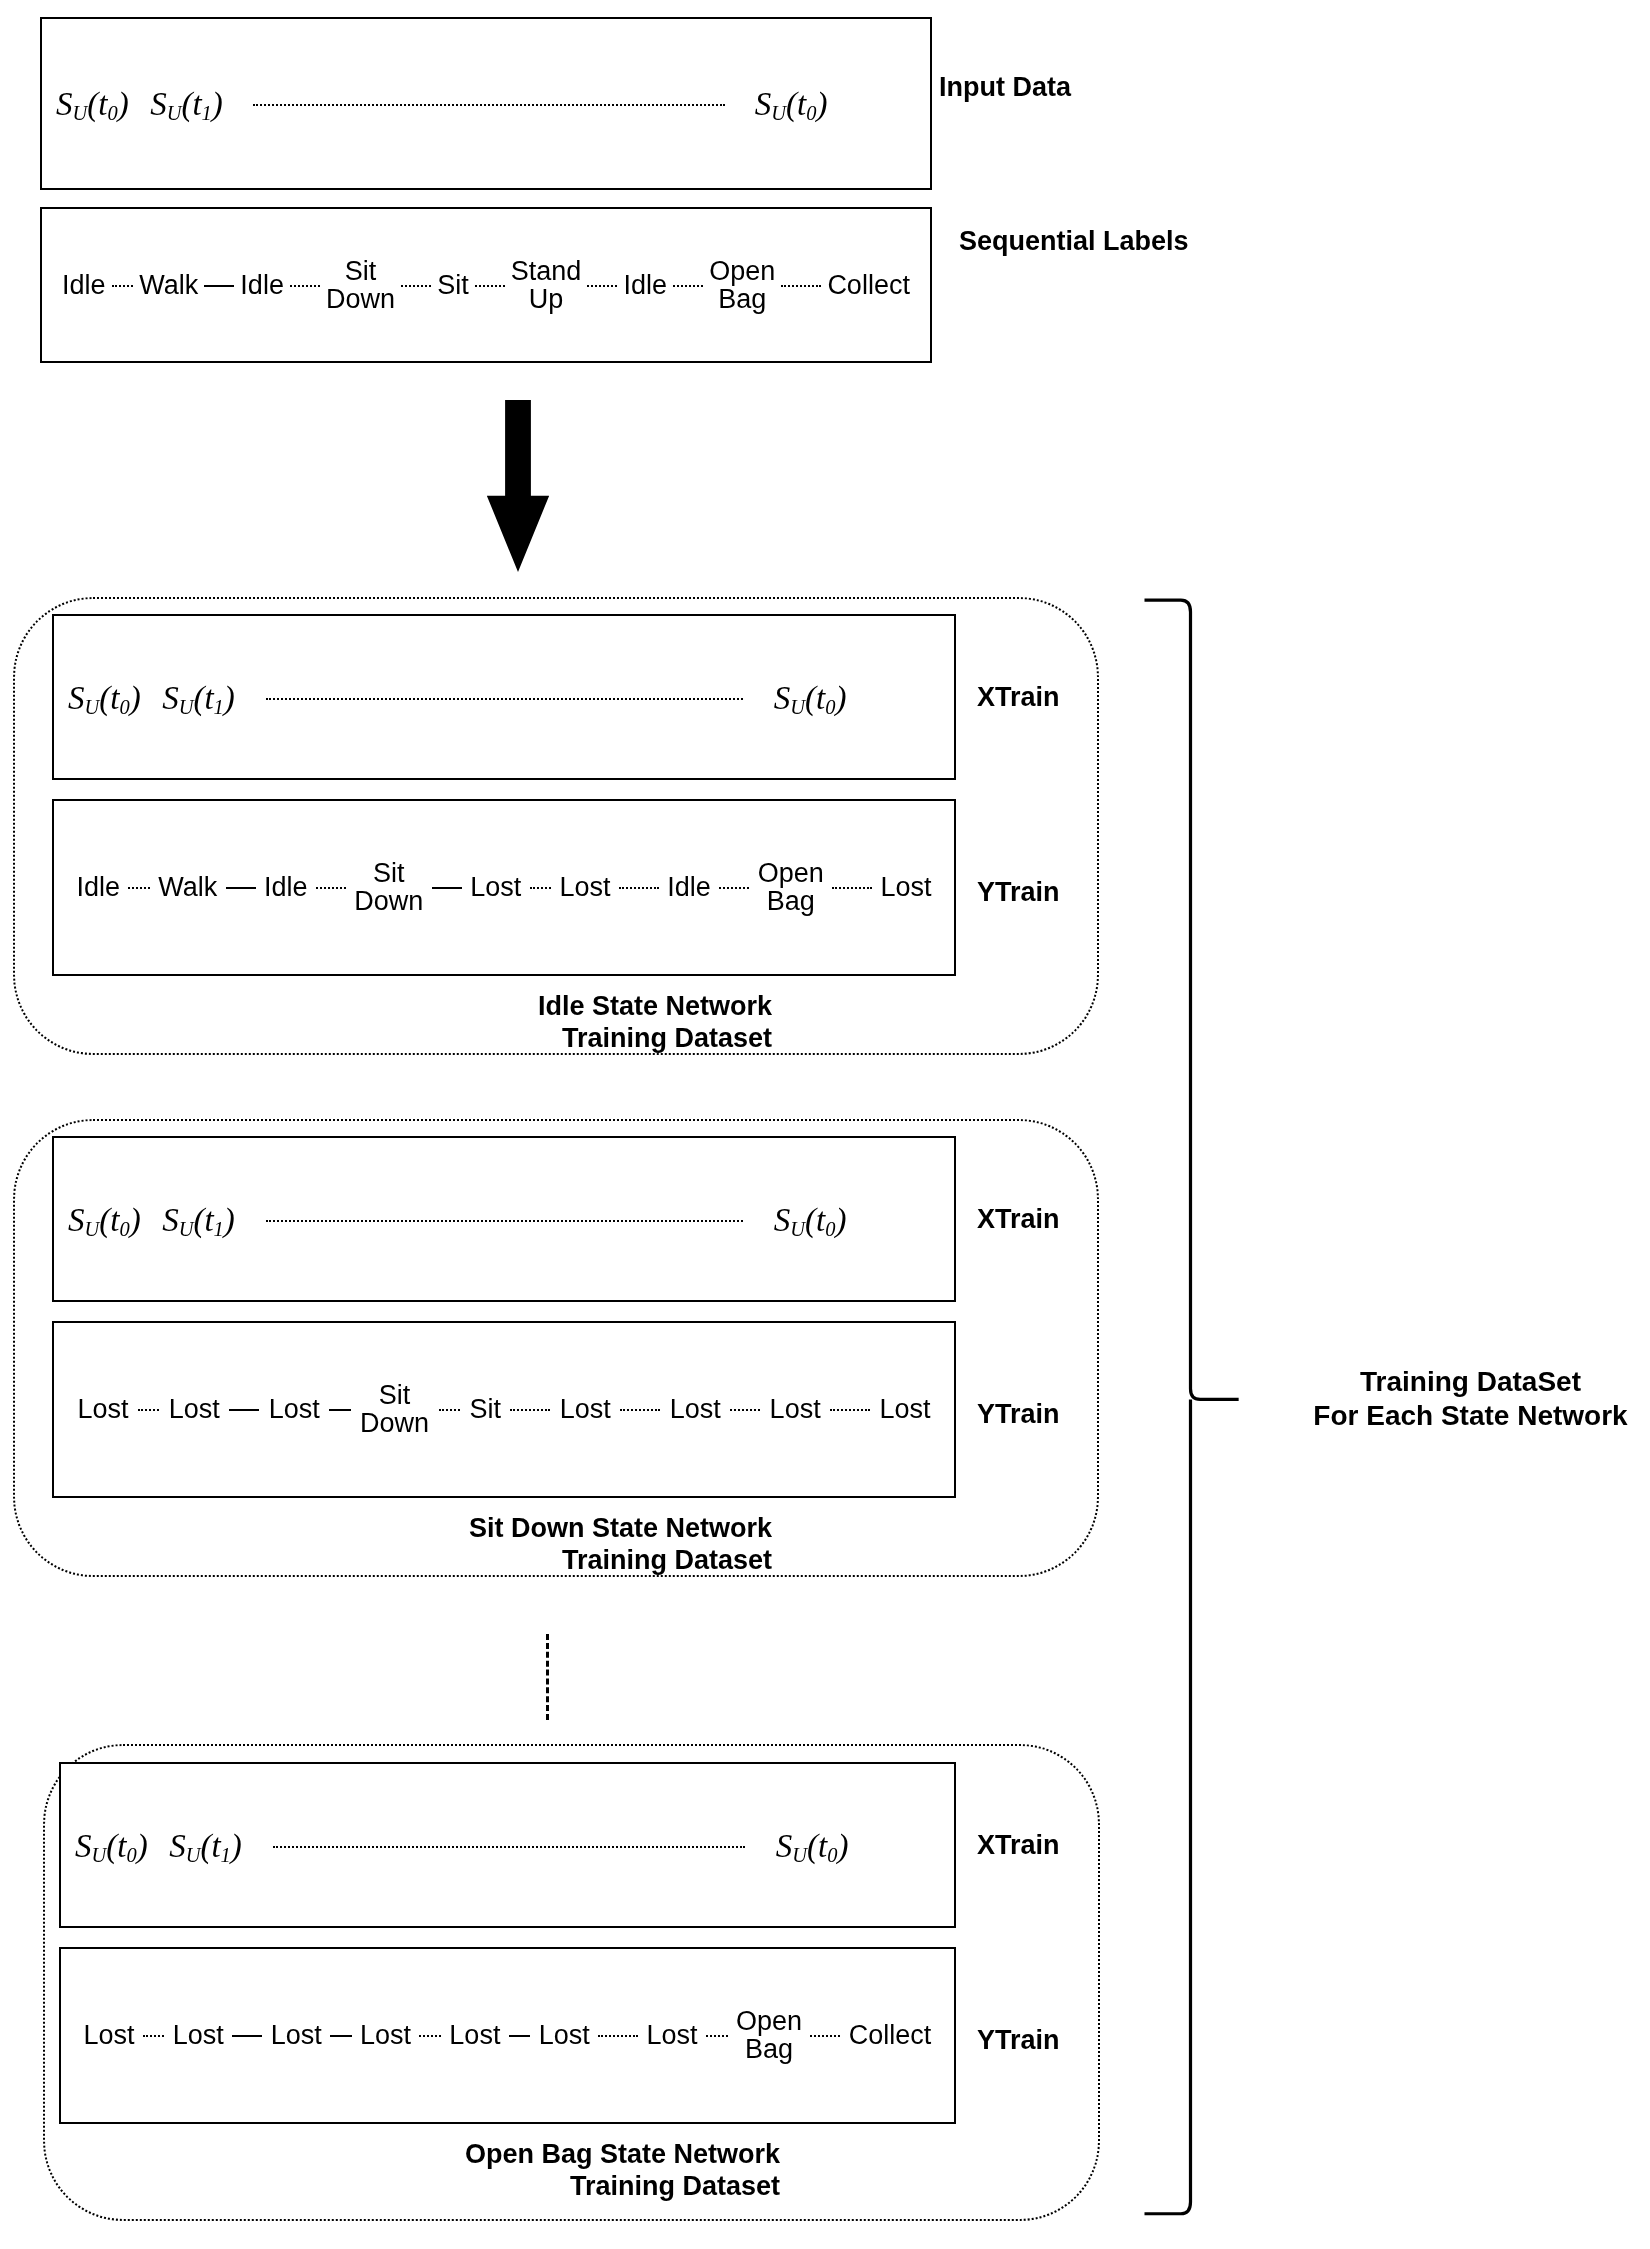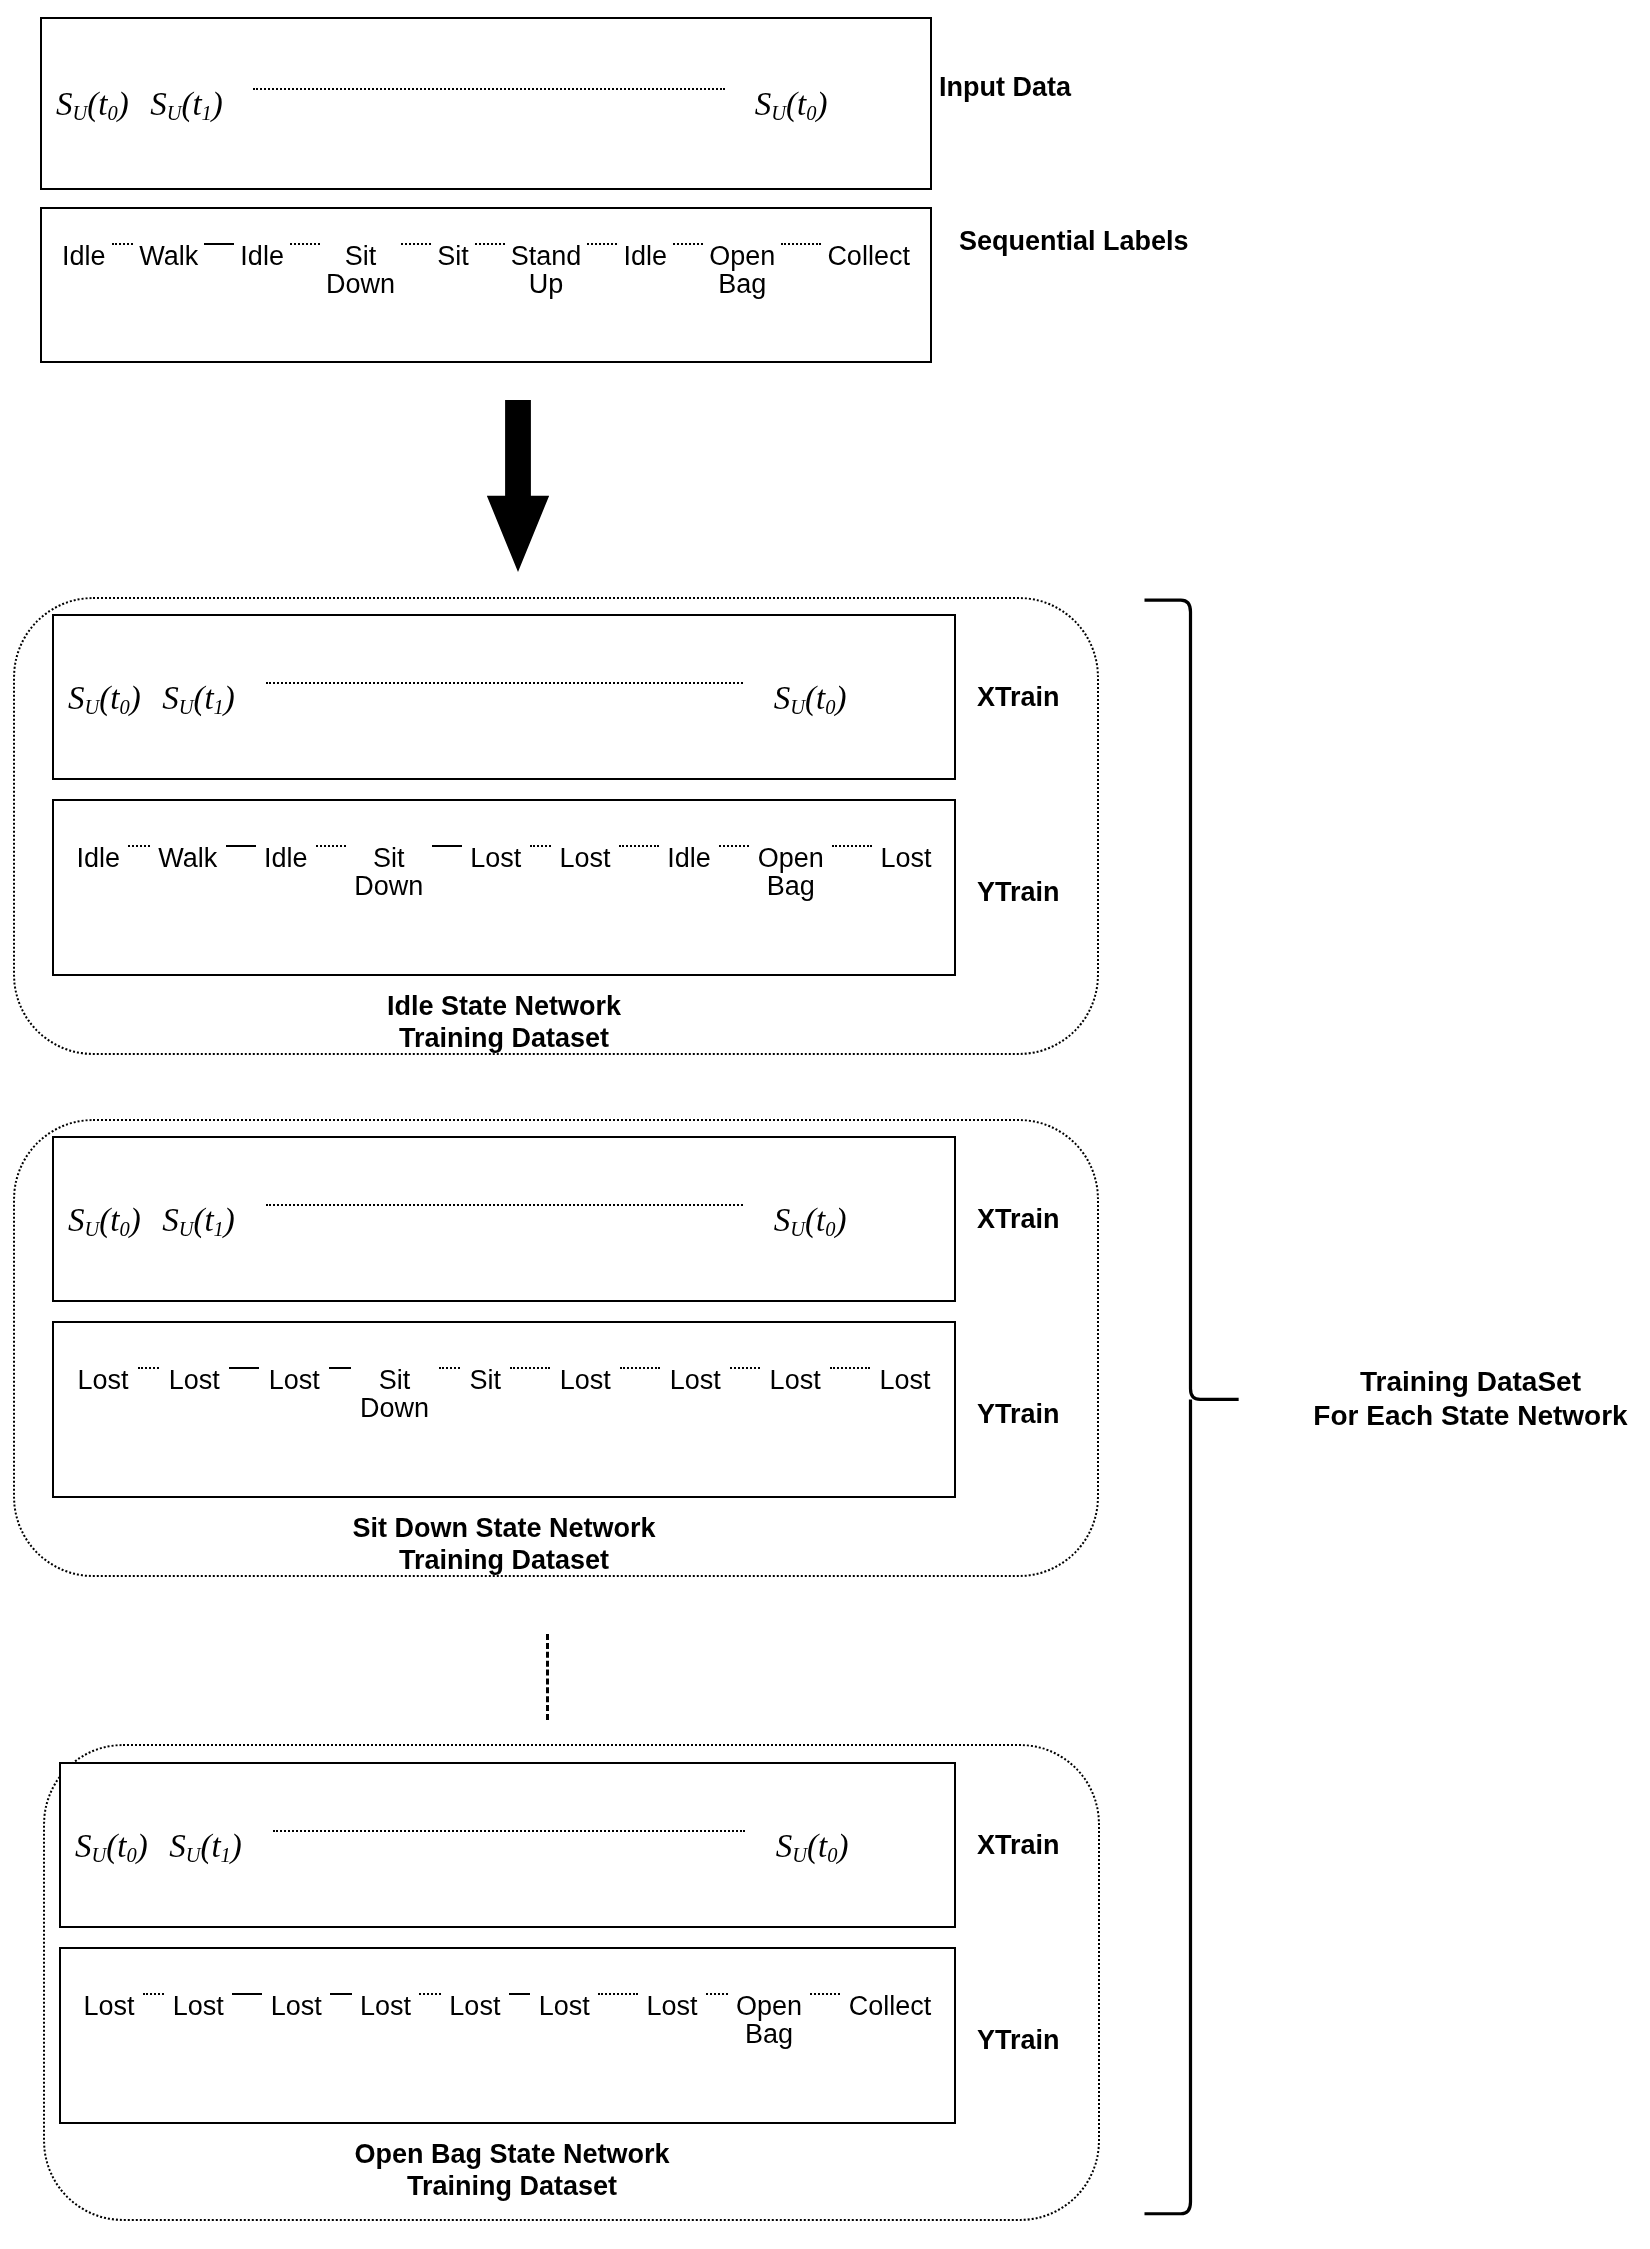--- a/index.html
+++ b/index.html
@@ -34,20 +34,21 @@
     background: transparent;
   }
 
   
   .seqrow {
     position: absolute;
     left: 0;
     right: 0;
     display: flex;
     flex-direction: row;
+    align-items: center;
     justify-content: space-evenly;
     padding: 0 14px;
     box-sizing: border-box;
   }
   .math-row {
     justify-content: flex-start;
   }
 
   .mathtok {
     font-family: "Liberation Serif", serif;
@@ -98,21 +99,21 @@
     font-size: 27px;
     line-height: 1.12;
     white-space: pre-line;
   }
   .blockcap {
     position: absolute;
     font-family: "Liberation Sans", sans-serif;
     font-weight: bold;
     font-size: 27px;
     line-height: 1.18;
-    text-align: center;
+    text-align: right;
     white-space: pre-line;
   }
 
   
   .arrow { position: absolute; }
 
   
   .vdash {
     position: absolute;
     border-left: 3.8px dashed #000;

